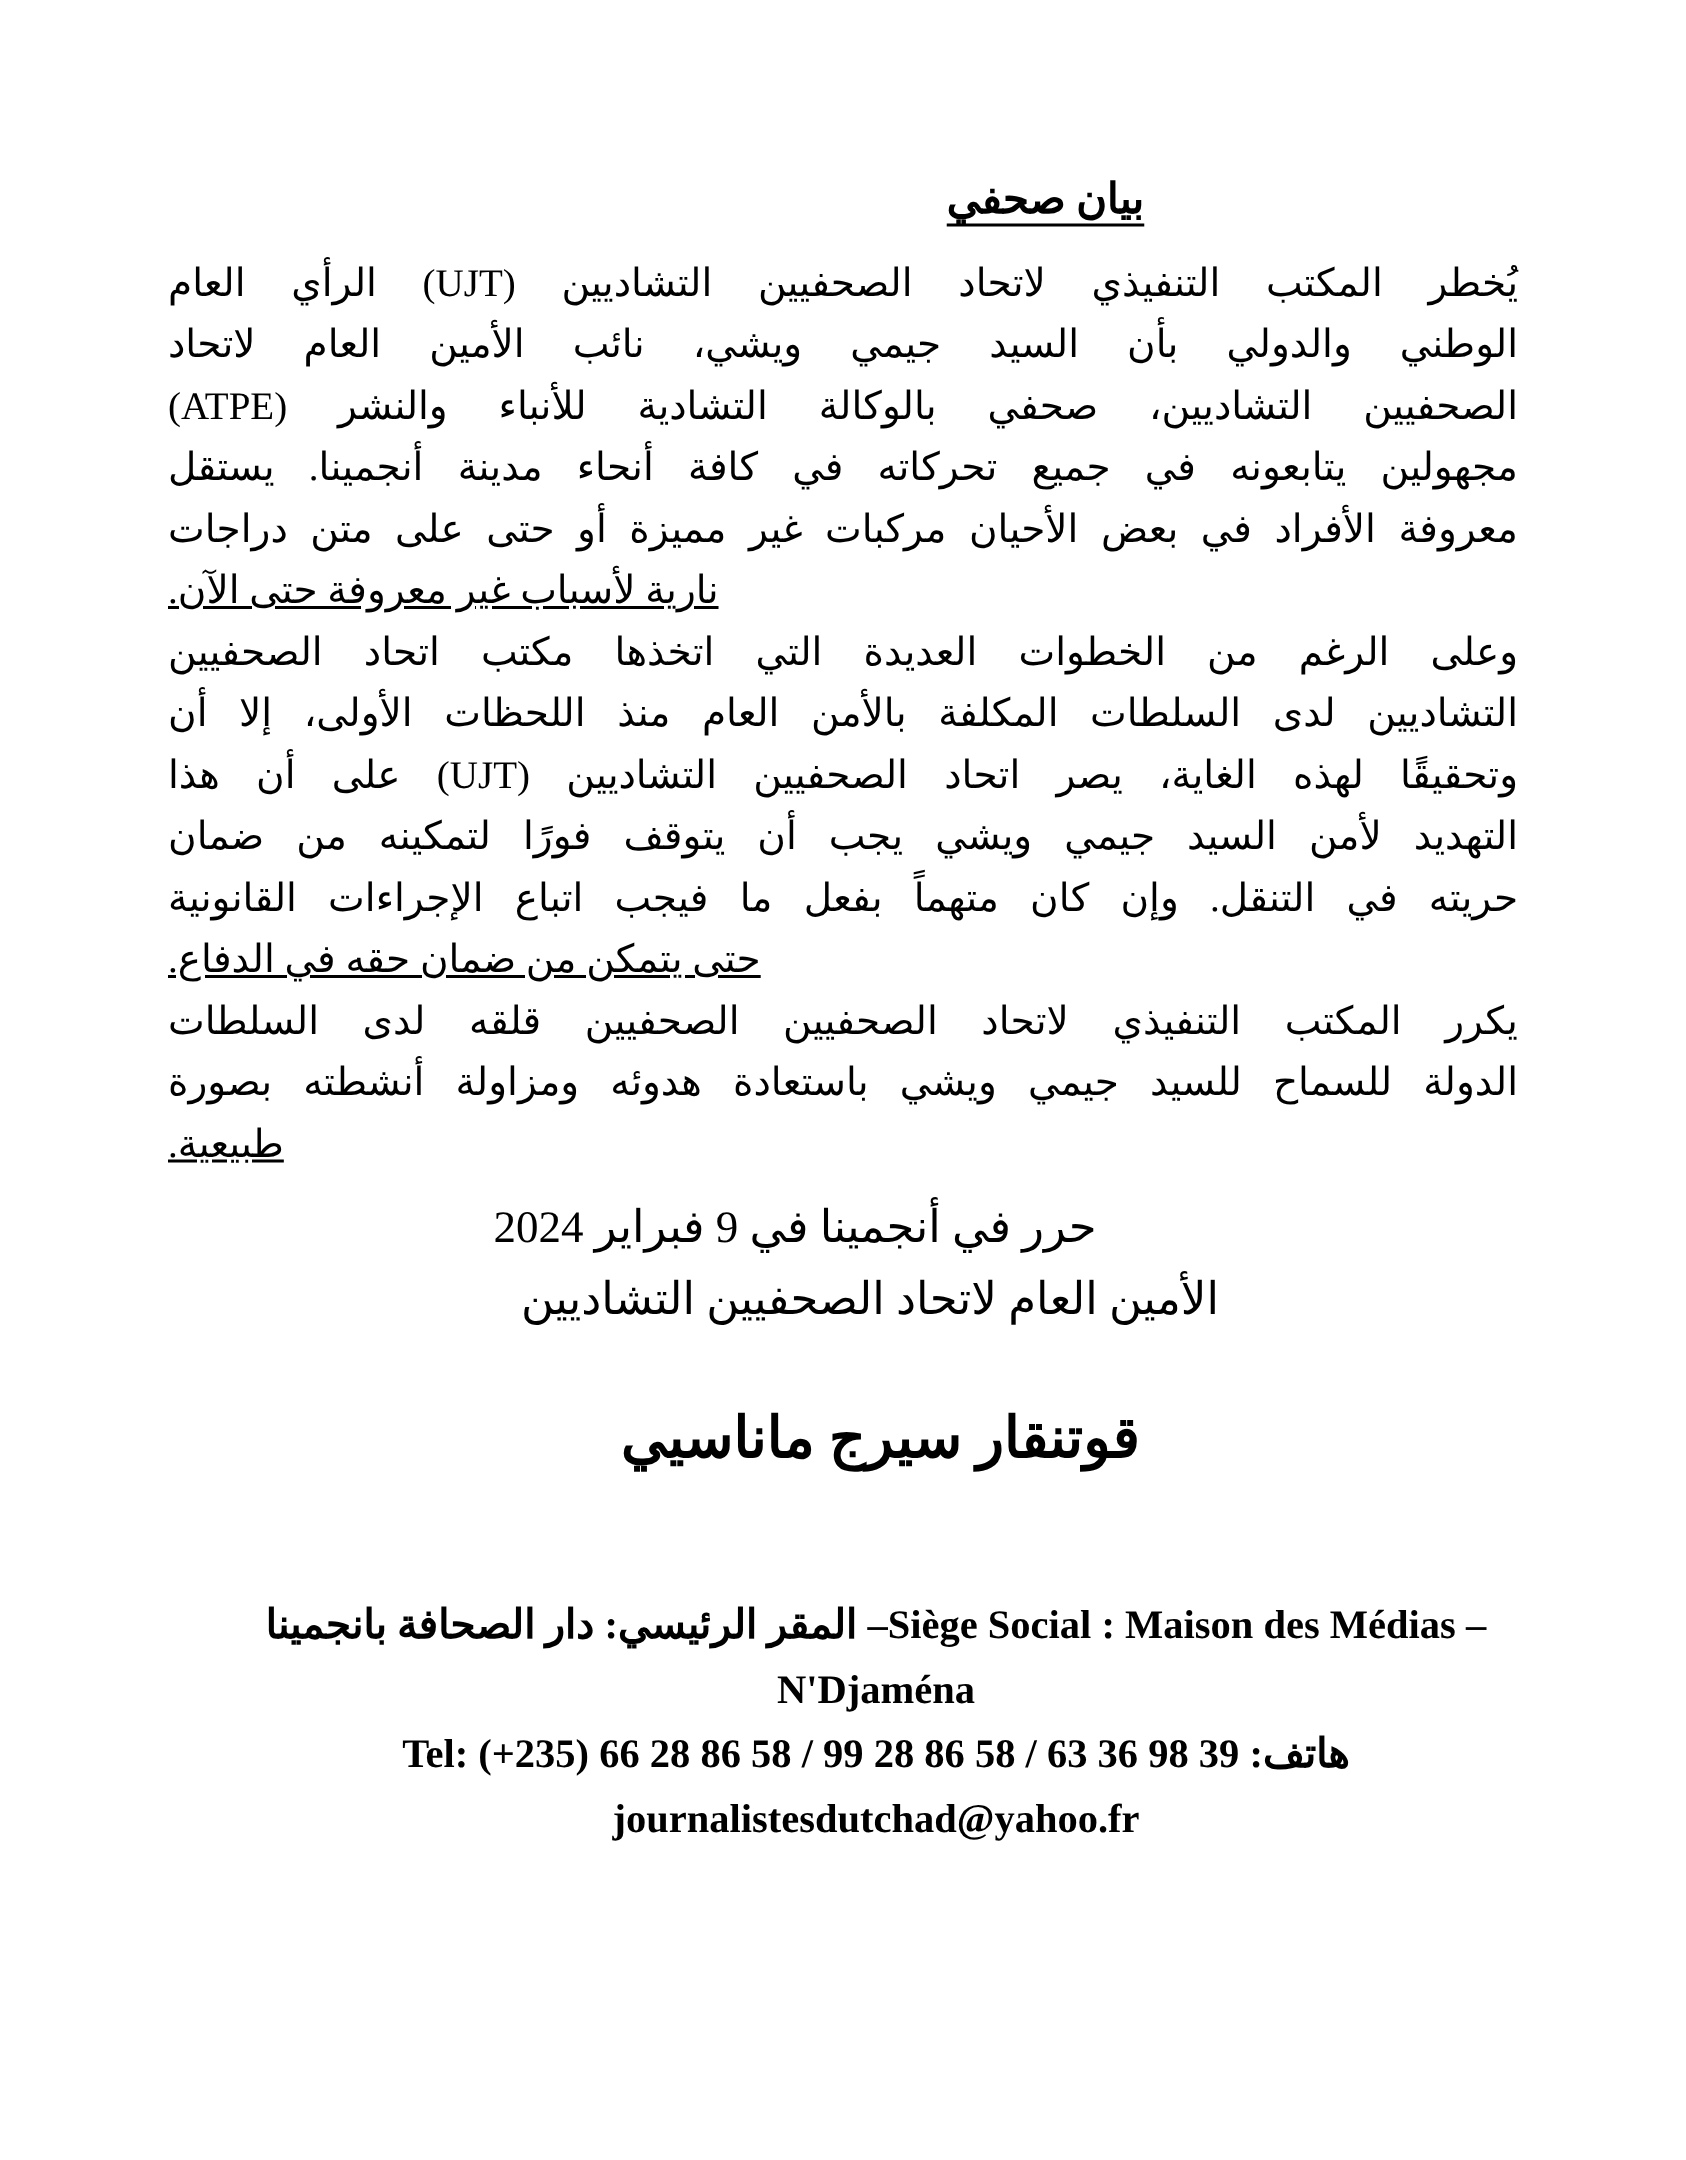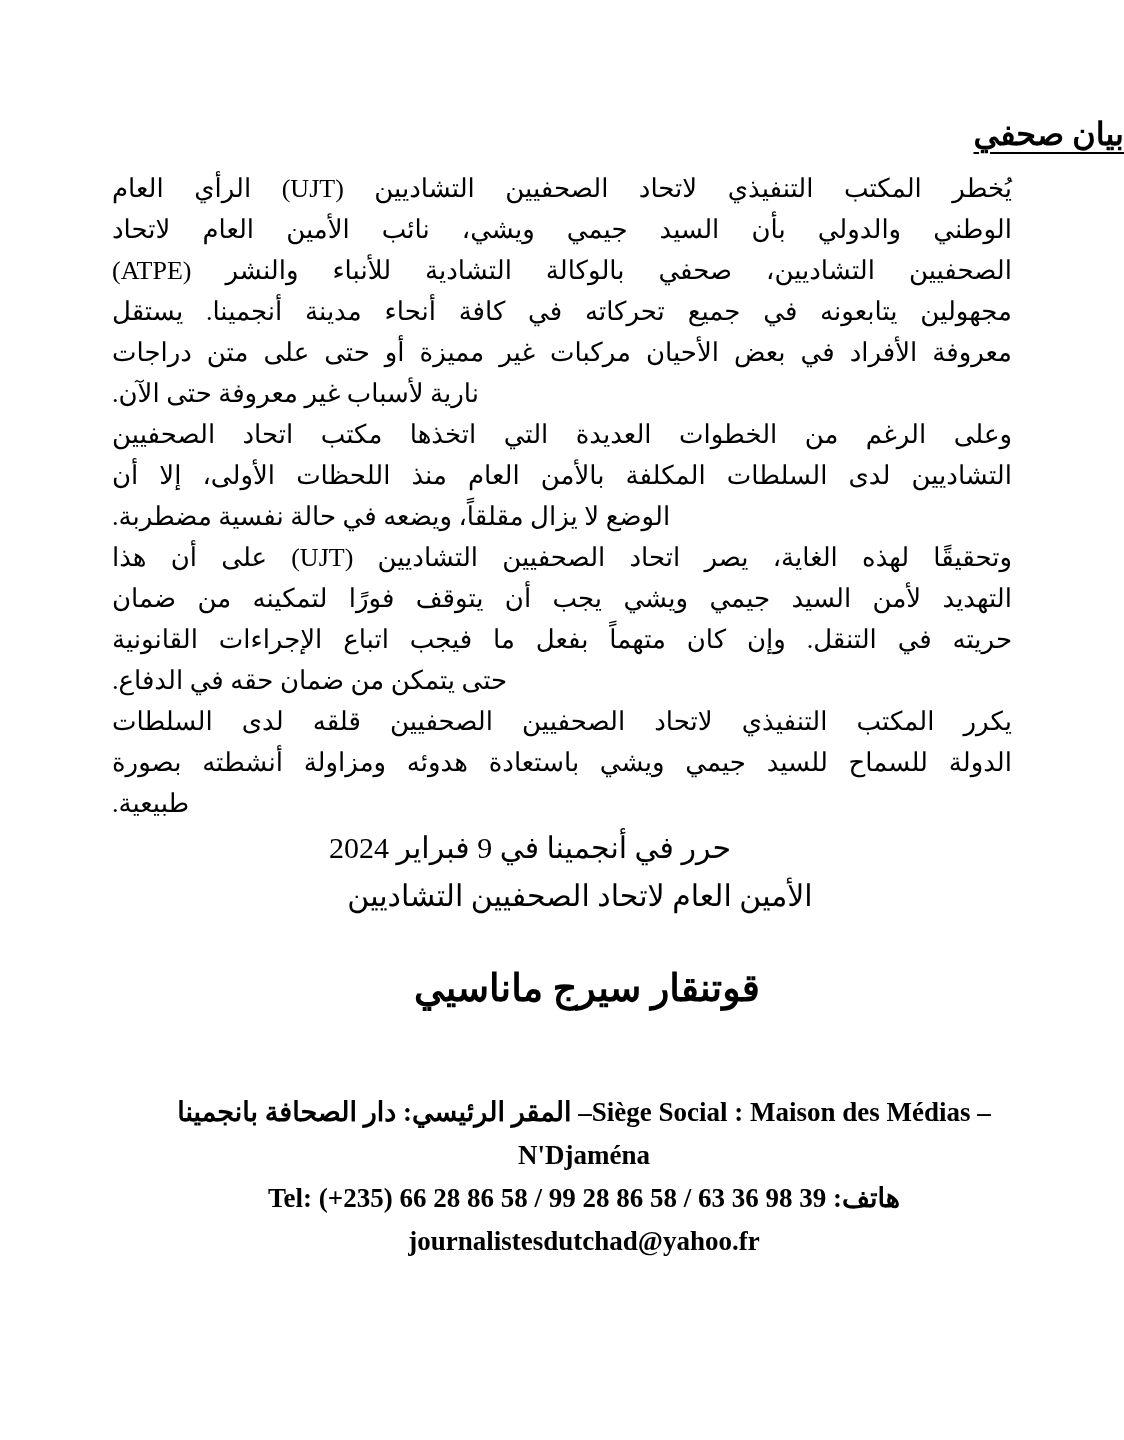--- a/index.html
+++ b/index.html
@@ -11,44 +11,45 @@
     position: relative;
     width: 1124px;
     height: 1440px;
     background: #ffffff;
     color: #000000;
     font-family: "Liberation Serif", "DejaVu Serif", serif;
     overflow: hidden;
   }
   .title {
     margin: 108px 0 0 270px;
-    font-size: 32px;
+    font-size: 28px;
     font-weight: 600;
     line-height: 52px;
-    text-align: right;
+    text-align: center;
     direction: rtl;
     text-decoration: underline;
     text-decoration-thickness: 2px;
     text-underline-offset: 7px;
   }
   .body-text {
     width: 900px;
-    margin: 8px auto 0 auto;
+    margin: 8px auto 12px auto;
     font-size: 26px;
     direction: rtl;
   }
   .ln {
     line-height: 41px;
     text-align: justify;
     text-align-last: justify;
     text-justify: inter-word;
   }
   .ln.pend {
     text-align: right;
     text-align-last: left;
+    text-decoration: underline;
   }
   .closing {
     direction: rtl;
   }
   .date-line {
     font-size: 30px;
     line-height: 48px;
     text-align: center;
     position: relative;
     left: -32px;
@@ -98,21 +99,20 @@
   <div class="body-text">
     <div class="ln">يُخطر المكتب التنفيذي لاتحاد الصحفيين التشاديين (UJT) الرأي العام</div>
     <div class="ln">الوطني والدولي بأن السيد جيمي ويشي، نائب الأمين العام لاتحاد</div>
     <div class="ln">الصحفيين التشاديين، صحفي بالوكالة التشادية للأنباء والنشر (ATPE)</div>
     <div class="ln">مجهولين يتابعونه في جميع تحركاته في كافة أنحاء مدينة أنجمينا. يستقل</div>
     <div class="ln">معروفة الأفراد في بعض الأحيان مركبات غير مميزة أو حتى على متن دراجات</div>
     <div class="ln pend">نارية لأسباب غير معروفة حتى الآن.</div>
 
     <div class="ln">وعلى الرغم من الخطوات العديدة التي اتخذها مكتب اتحاد الصحفيين</div>
     <div class="ln">التشاديين لدى السلطات المكلفة بالأمن العام منذ اللحظات الأولى، إلا أن</div>
-    <div class="ln pend">الوضع لا يزال مقلقاً، ويضعه في حالة نفسية مضطربة.</div>
 
     <div class="ln">وتحقيقًا لهذه الغاية، يصر اتحاد الصحفيين التشاديين (UJT) على أن هذا</div>
     <div class="ln">التهديد لأمن السيد جيمي ويشي يجب أن يتوقف فورًا لتمكينه من ضمان</div>
     <div class="ln">حريته في التنقل. وإن كان متهماً بفعل ما فيجب اتباع الإجراءات القانونية</div>
     <div class="ln pend">حتى يتمكن من ضمان حقه في الدفاع.</div>
 
     <div class="ln">يكرر المكتب التنفيذي لاتحاد الصحفيين الصحفيين قلقه لدى السلطات</div>
     <div class="ln">الدولة للسماح للسيد جيمي ويشي باستعادة هدوئه ومزاولة أنشطته بصورة</div>
     <div class="ln pend">طبيعية.</div>
   </div>

